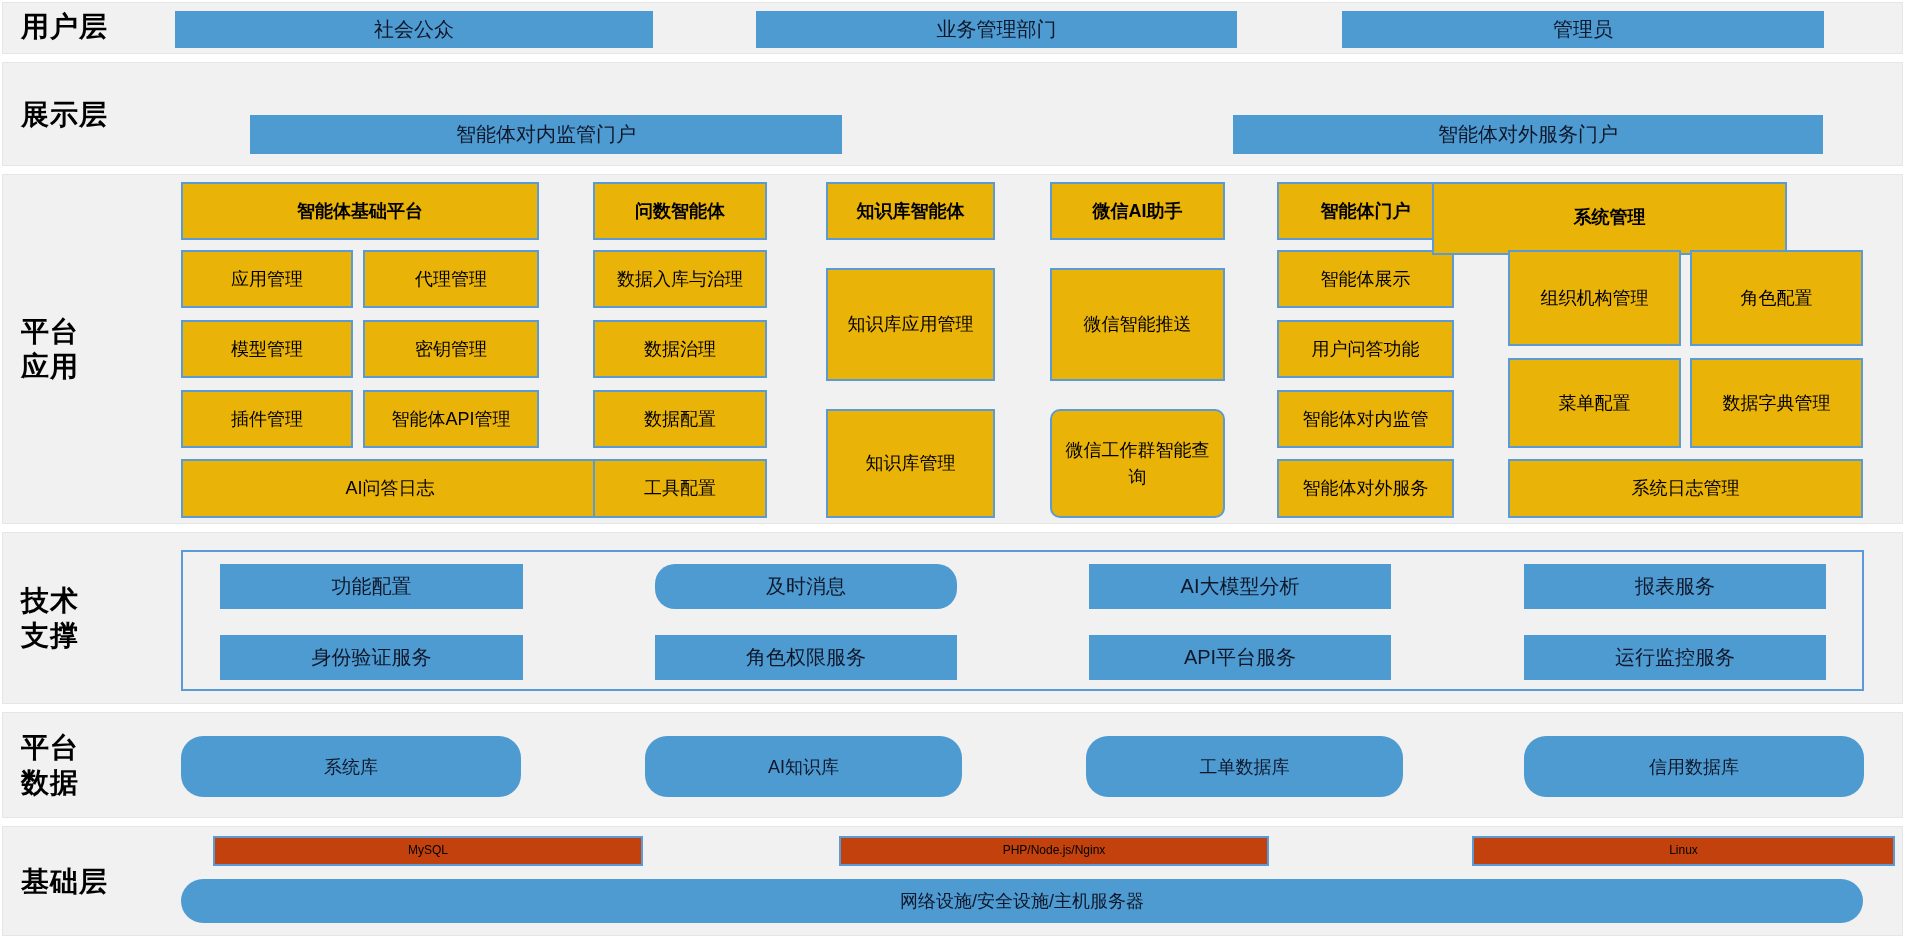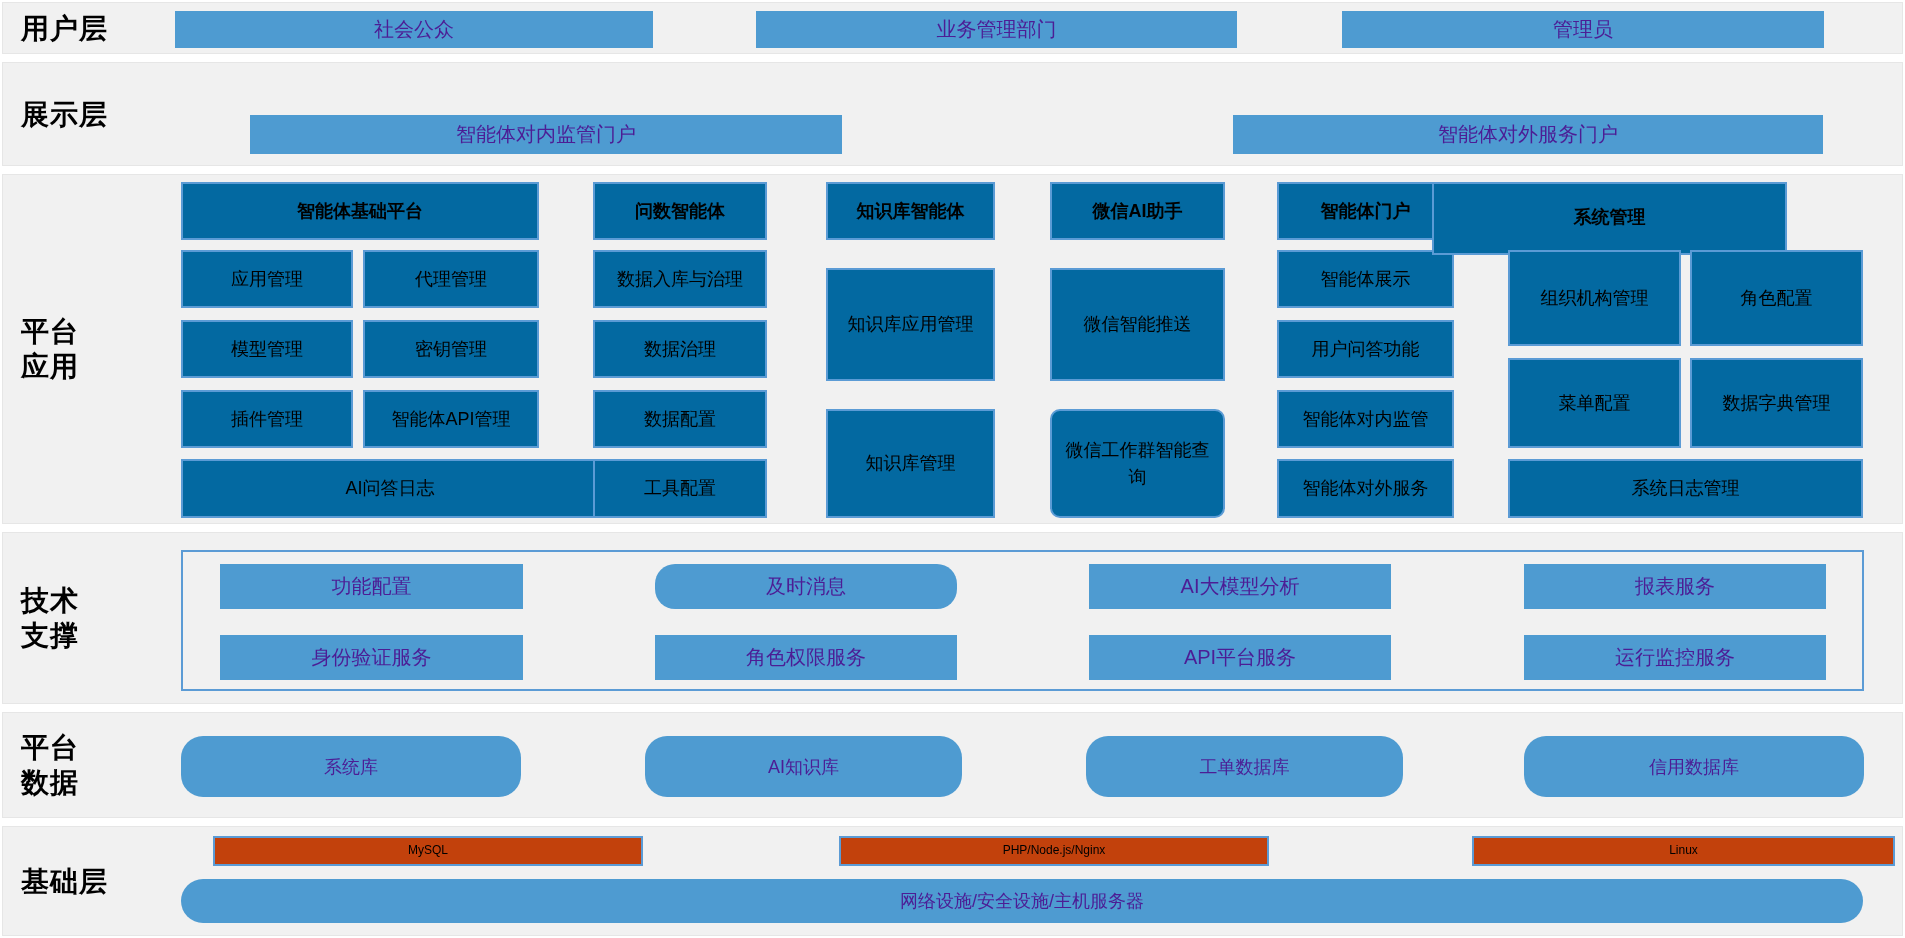--- a/index.html
+++ b/index.html
@@ -3,40 +3,40 @@
 <meta charset="utf-8">
 <style>
   html,body { margin:0; padding:0; background:#ffffff; }
   body { font-family:"Liberation Sans","DejaVu Sans",sans-serif; color:#000; }
   #root { position:relative; width:1905px; height:938px; background:#ffffff; overflow:hidden; }
 
   .band {
     position:absolute; left:2px; width:1901px;
     background:#f1f1f1; border:1px solid #e6e6e6; box-sizing:border-box;
   }
-  .band-user   { top:2px;   height:52px;  }
+  .band-user   { top:2px;   height:52px;font-family:Liberation Mono, monospace;  }
   .band-display{ top:62px;  height:104px; }
   .band-app    { top:174px; height:350px; }
   .band-tech   { top:532px; height:172px; }
   .band-data   { top:712px; height:106px; }
   .band-infra  { top:826px; height:110px; }
 
   .band-label {
     position:absolute; left:18px; top:50%; transform:translateY(-50%);
     font-weight:bold; font-size:28px; line-height:1.25; color:#000;
     letter-spacing:1px; white-space:nowrap;
   }
 
   .bluebox {
     position:absolute; background:#4e9bd1;
     display:flex; align-items:center; justify-content:center; text-align:center;
-    font-size:20px; color:#4c1d95; box-sizing:border-box; padding:2px 8px;
+    font-size:20px; color:#0f172a; box-sizing:border-box; padding:2px 8px;
   }
   .graybox {
-    position:absolute; background:#0369a1; border:2px solid #5b9bd5;
+    position:absolute; background:#eab308; border:2px solid #5b9bd5;
     display:flex; align-items:center; justify-content:center; text-align:center;
     font-size:18px; color:#000; box-sizing:border-box; padding:2px 10px; line-height:1.45;
   }
   .header { font-weight:bold; }
   .infra-gray { background:#c2410c; font-size:12px;margin-left:32px; }
   .outline {
     position:absolute; border:2px solid #5b9bd5; box-sizing:border-box; background:transparent;
   }
   .small { font-size:18px;border-radius:22px; }
 </style>

